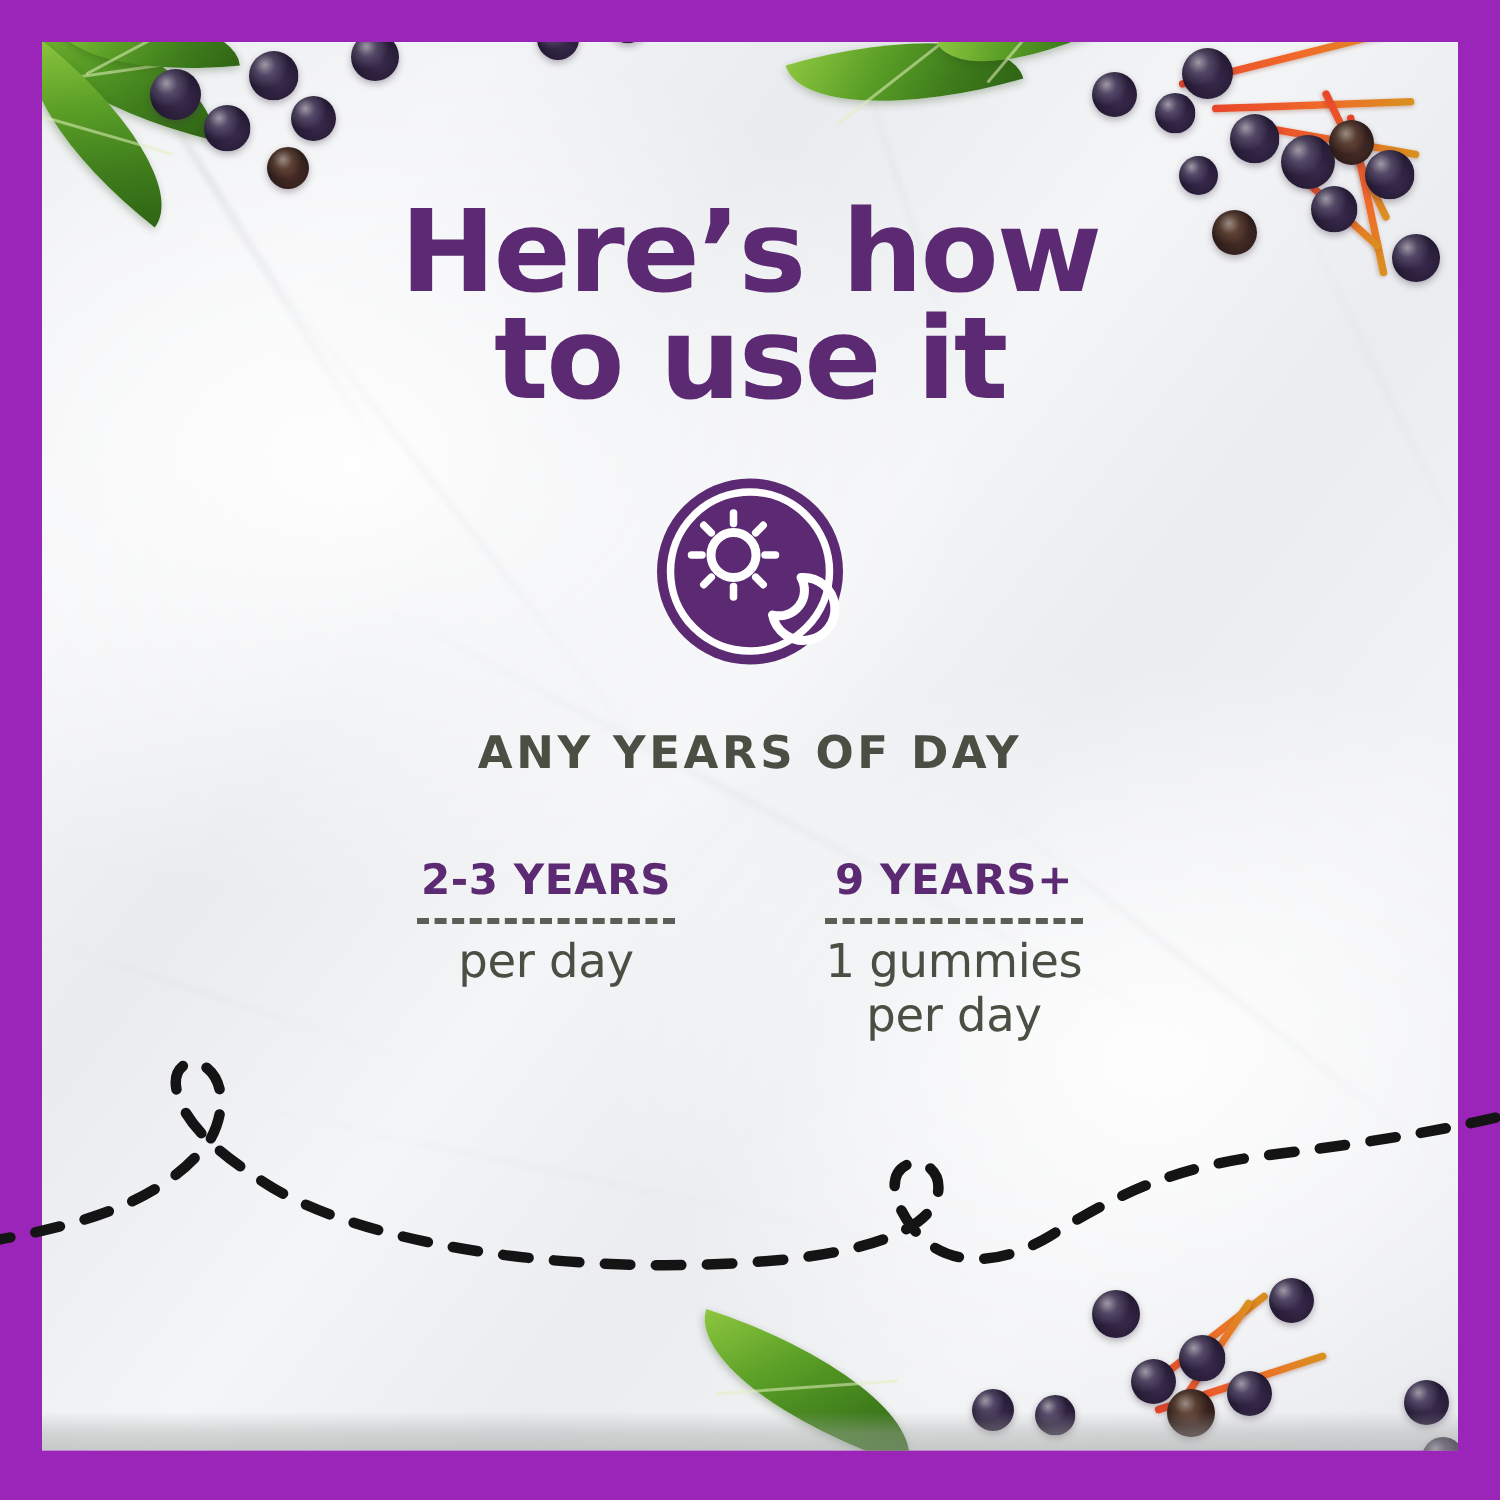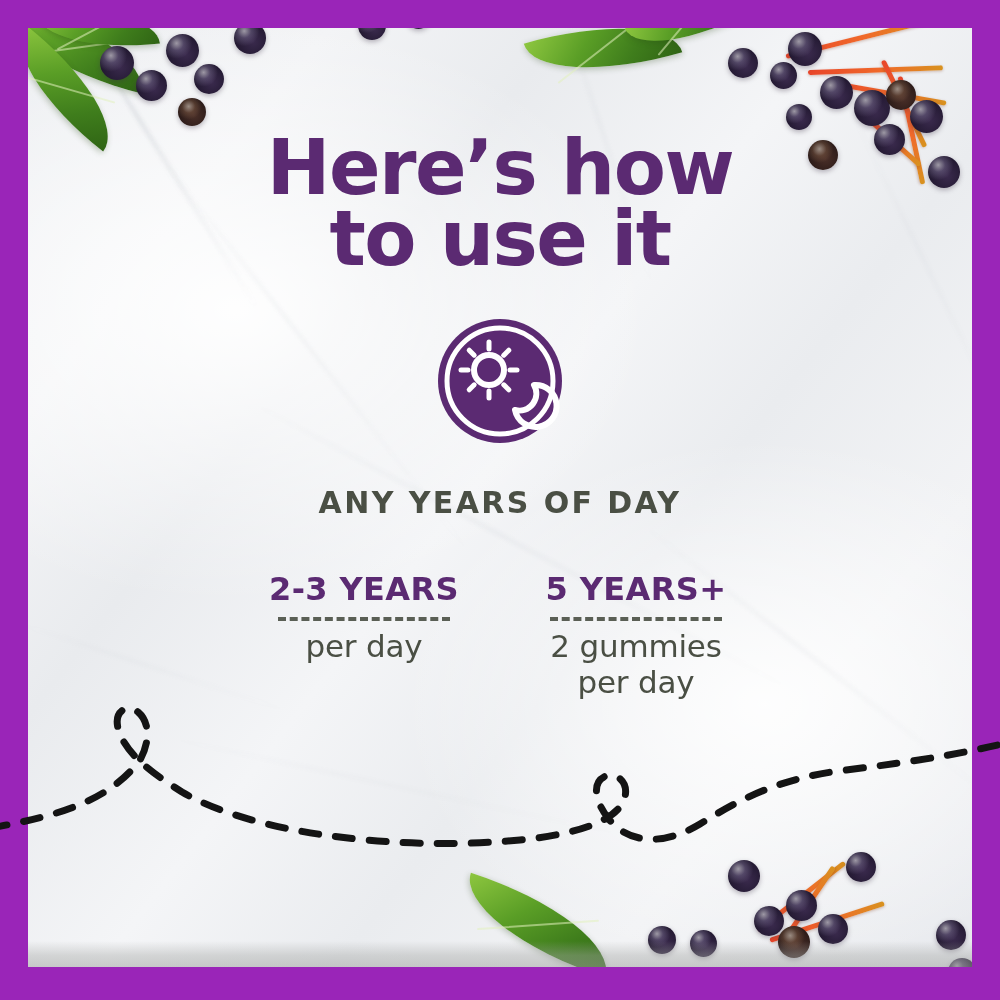--- a/index.html
+++ b/index.html
@@ -107,21 +107,21 @@
     font-size:30px;
     letter-spacing:2.4px;
   }
 
   #dosage {
     margin-top:50px;
     display:flex; justify-content:center; gap:72px;
   }
   .dose-col { width:200px; }
   .dose-head {
-    color:#5B2A72; font-weight:bold; font-size:32px; letter-spacing:.4px;
+    color:#5B2A72; font-weight:bold; font-size:28px; letter-spacing:.4px;
   }
   .dose-rule {
     margin:9px auto 8px; width:172px; height:0;
     border-top:4px dashed #5A5F55;
   }
   .dose-body {
     color:#4A4F44; font-size:31px; line-height:1.16; letter-spacing:-.2px;
   }
 </style>
 </head>
@@ -242,23 +242,23 @@
 
     <div id="dosage">
       <div class="dose-col">
         <div class="dose-head">2-3 YEARS</div>
         <div class="dose-rule"></div>
         <div class="dose-body">
           <div>per day</div>
         </div>
       </div>
       <div class="dose-col">
-        <div class="dose-head">5 YEARS+</div>
+        <div class="dose-head">9 YEARS+</div>
         <div class="dose-rule"></div>
         <div class="dose-body">
-          <div>2 gummies</div>
+          <div>1 gummies</div>
           <div>per day</div>
         </div>
       </div>
     </div>
 
   </div>
 </div>
 
 </body></html>

